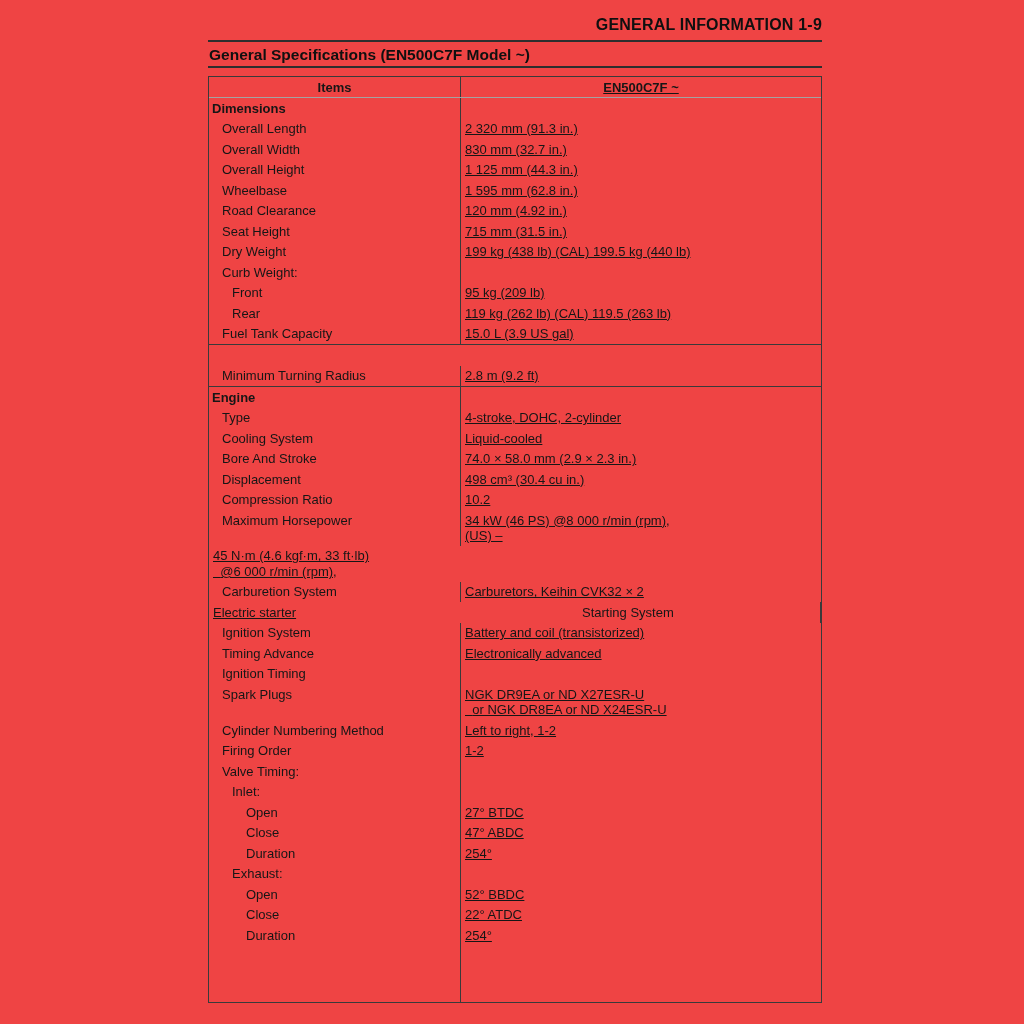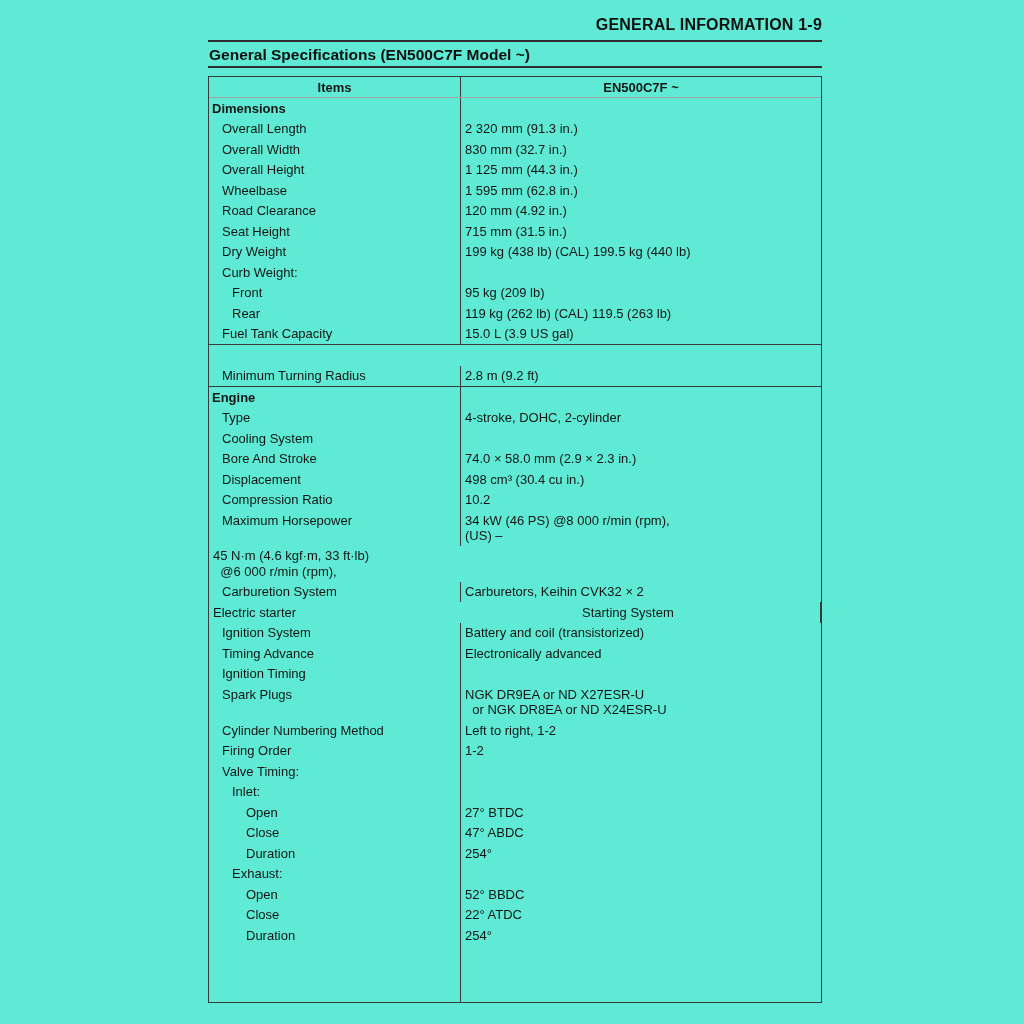--- a/index.html
+++ b/index.html
@@ -3,21 +3,21 @@
 <meta charset="utf-8">
 <style>
   * { box-sizing: border-box; }
   html, body { margin: 0; padding: 0; }
   body {
     width: 1024px; height: 1024px;
     background: #ffffff;
     font-family: "Liberation Sans", sans-serif;
     color: #141414;
   }
-  .page { position: relative; width: 1024px; height: 1024px; background: #5eead4; }
+  .page { position: relative; width: 1024px; height: 1024px; background: #ef4444; }
 
   .page-header {
     position: absolute; top: 16px; left: 208px; width: 614px;
     text-align: right; font-weight: bold; font-size: 16px;
     letter-spacing: 0.2px; color: #101010;
   }
   .rule { position: absolute; left: 208px; width: 614px; background: #2e2e2e; }
   .rule-header { top: 40px; height: 2px; }
   .doc-title {
     position: absolute; top: 46px; left: 209px;
@@ -37,21 +37,21 @@
     border-bottom: 1px solid #a3a3a3;
   }
   .thead .th {
     display: flex; align-items: center; justify-content: center;
     font-weight: bold;
   }
   .cell-l {
     width: 252px; flex: 0 0 252px;
     border-right: 1px solid #3a3a3a;
   }
-  .cell-r { flex: 1 1 auto; min-width: 0; }
+  .cell-r { flex: 1 1 auto; min-width: 0; text-decoration: underline; }
 
   #tbody { flex: 0 0 auto; display: flex; flex-direction: column; }
   .section { display: flex; flex-direction: column; }
   .section:not(:first-child) { border-top: 1px solid #3a3a3a; }
 
   .row { display: flex; align-items: stretch; min-height: 20.5px; }
   .cell { line-height: 15.5px; padding-top: 2.5px; padding-bottom: 2.4px; }
   .cell.cell-r { padding-left: 4px; padding-right: 6px; white-space: pre-wrap; }
   .row.vmid .cell-l { display: flex; align-items: center; padding-top: 0; padding-bottom: 0; }
 
@@ -147,20 +147,21 @@
           <div class="row">
             <div class="cell cell-l indent-0">Engine</div>
             <div class="cell cell-r"></div>
           </div>
           <div class="row">
             <div class="cell cell-l indent-1">Type</div>
             <div class="cell cell-r">4-stroke, DOHC, 2-cylinder</div>
           </div>
           <div class="row">
             <div class="cell cell-l indent-1">Cooling System</div>
+            <div class="cell cell-r">Liquid-cooled</div>
           </div>
           <div class="row">
             <div class="cell cell-l indent-1">Bore And Stroke</div>
             <div class="cell cell-r">74.0 × 58.0 mm (2.9 × 2.3 in.)</div>
           </div>
           <div class="row">
             <div class="cell cell-l indent-1">Displacement</div>
             <div class="cell cell-r">498 cm³ (30.4 cu in.)</div>
           </div>
           <div class="row">

